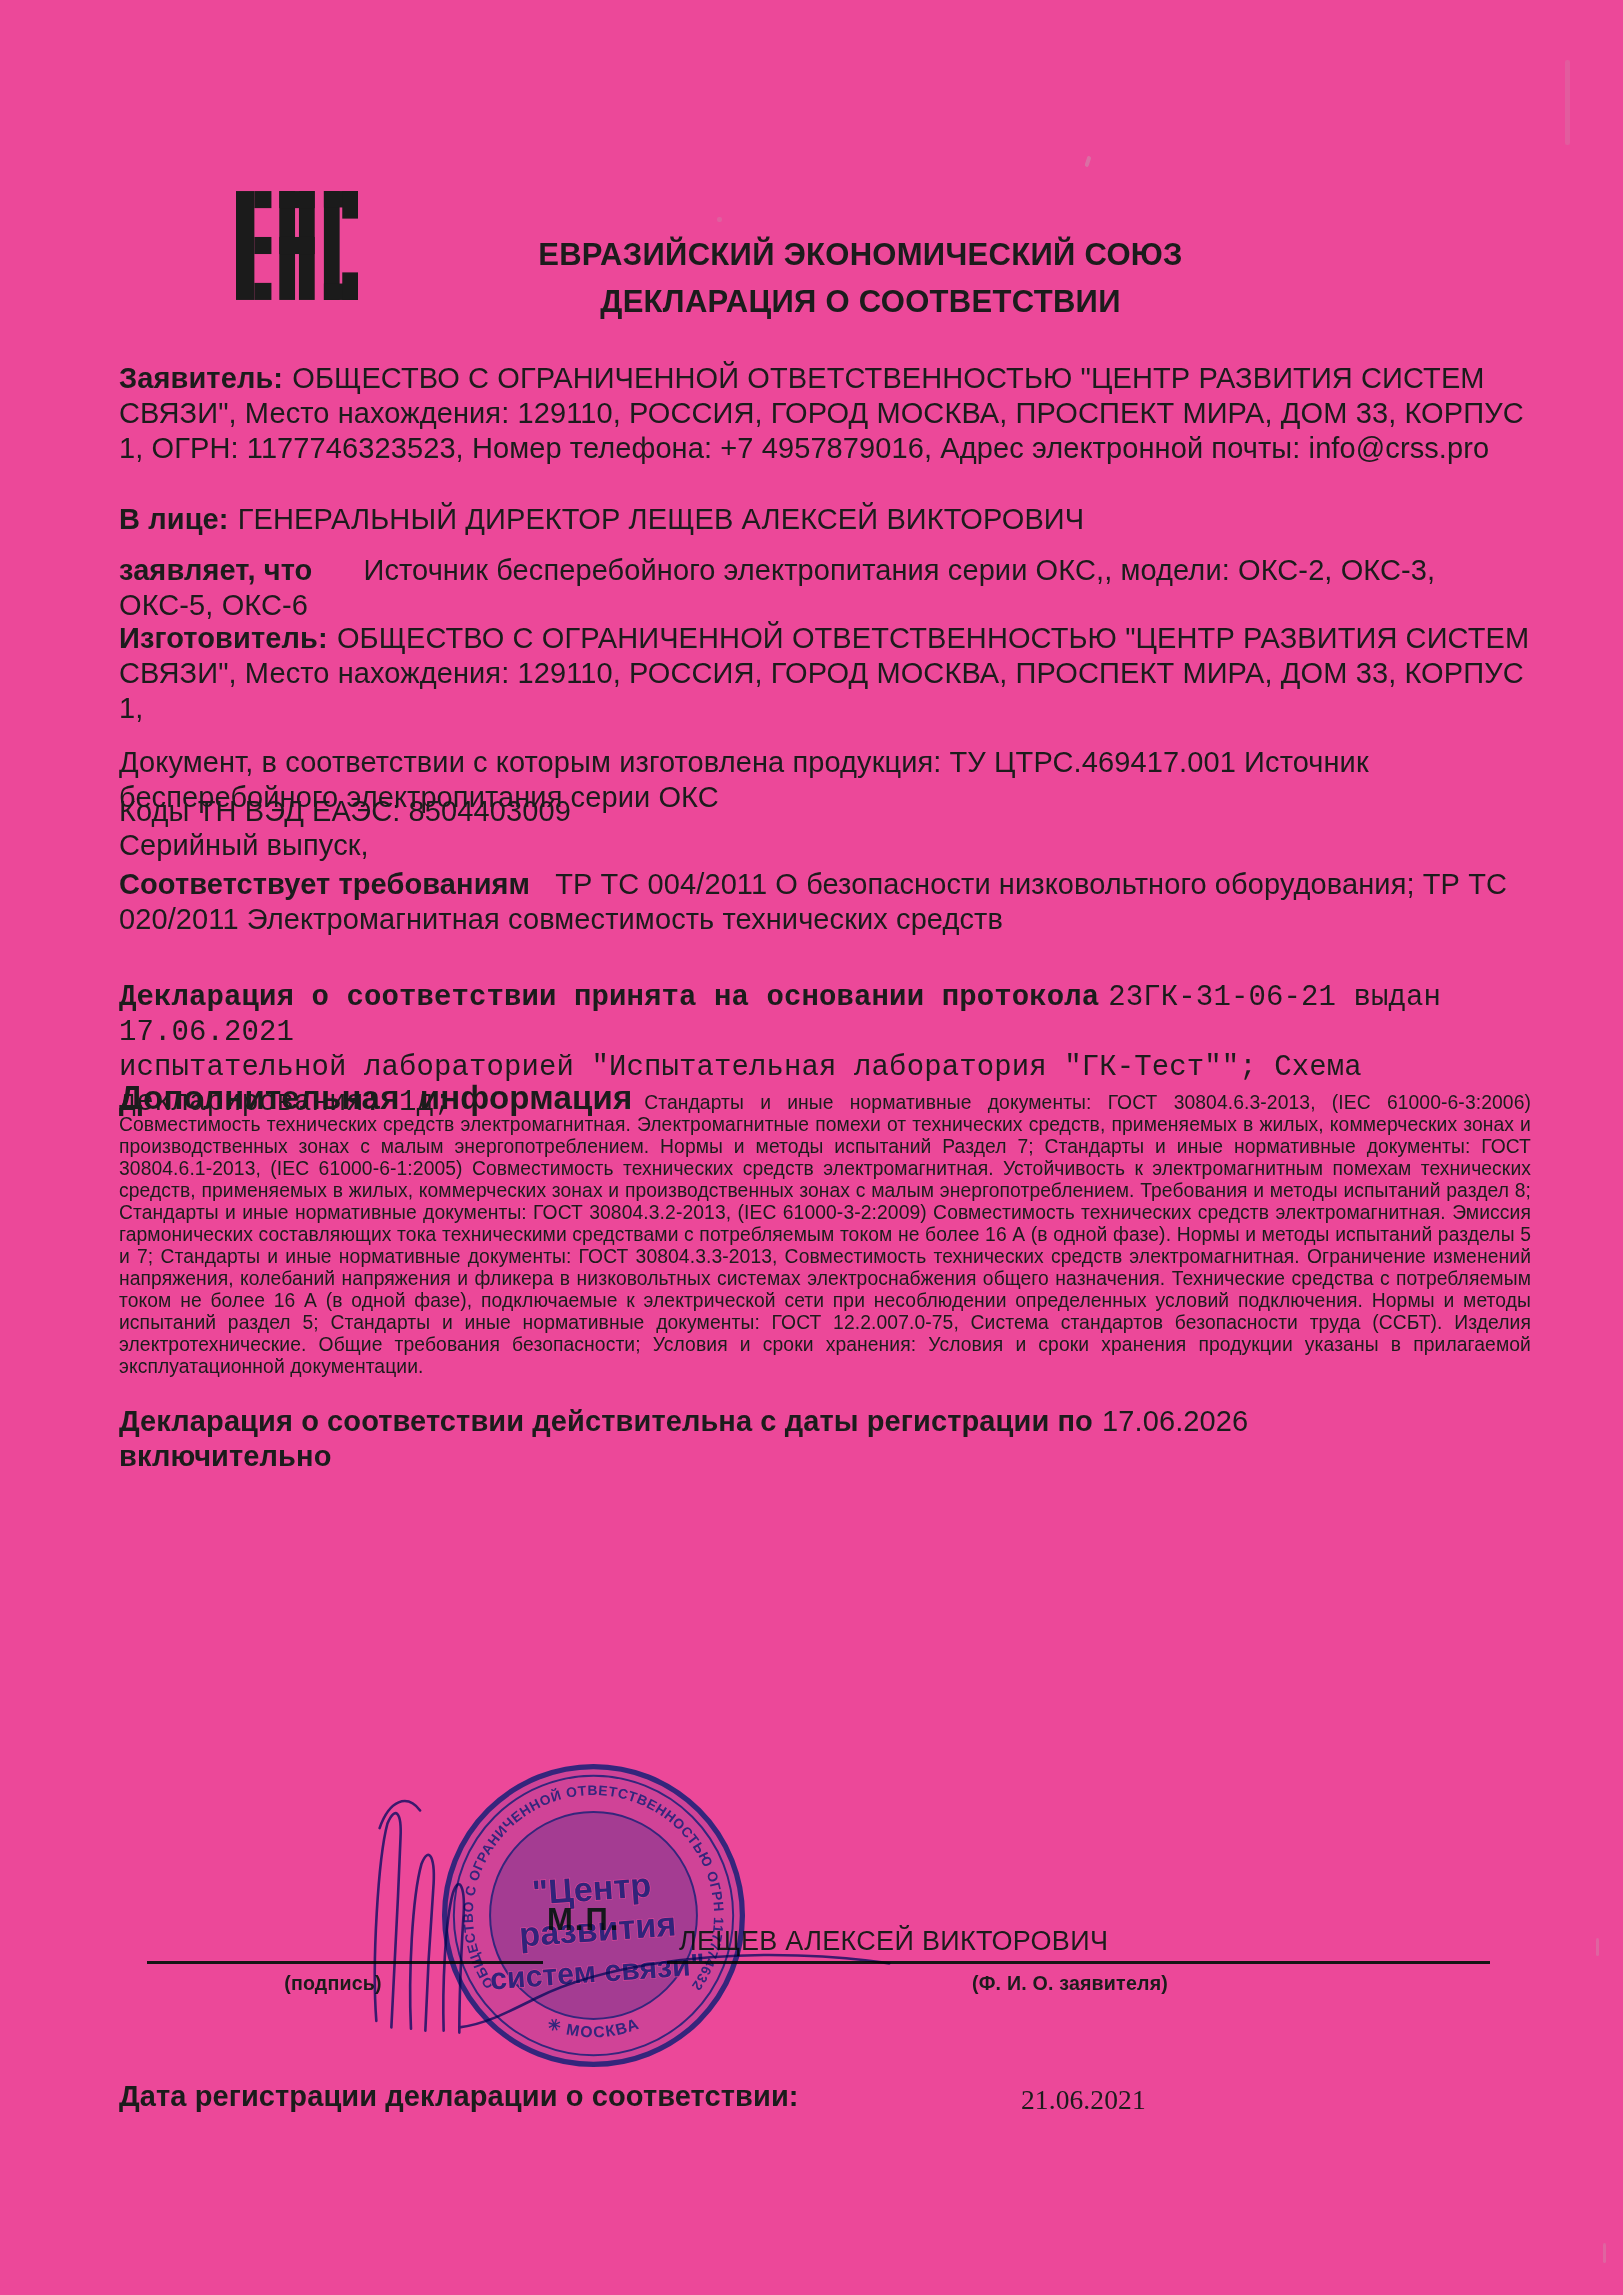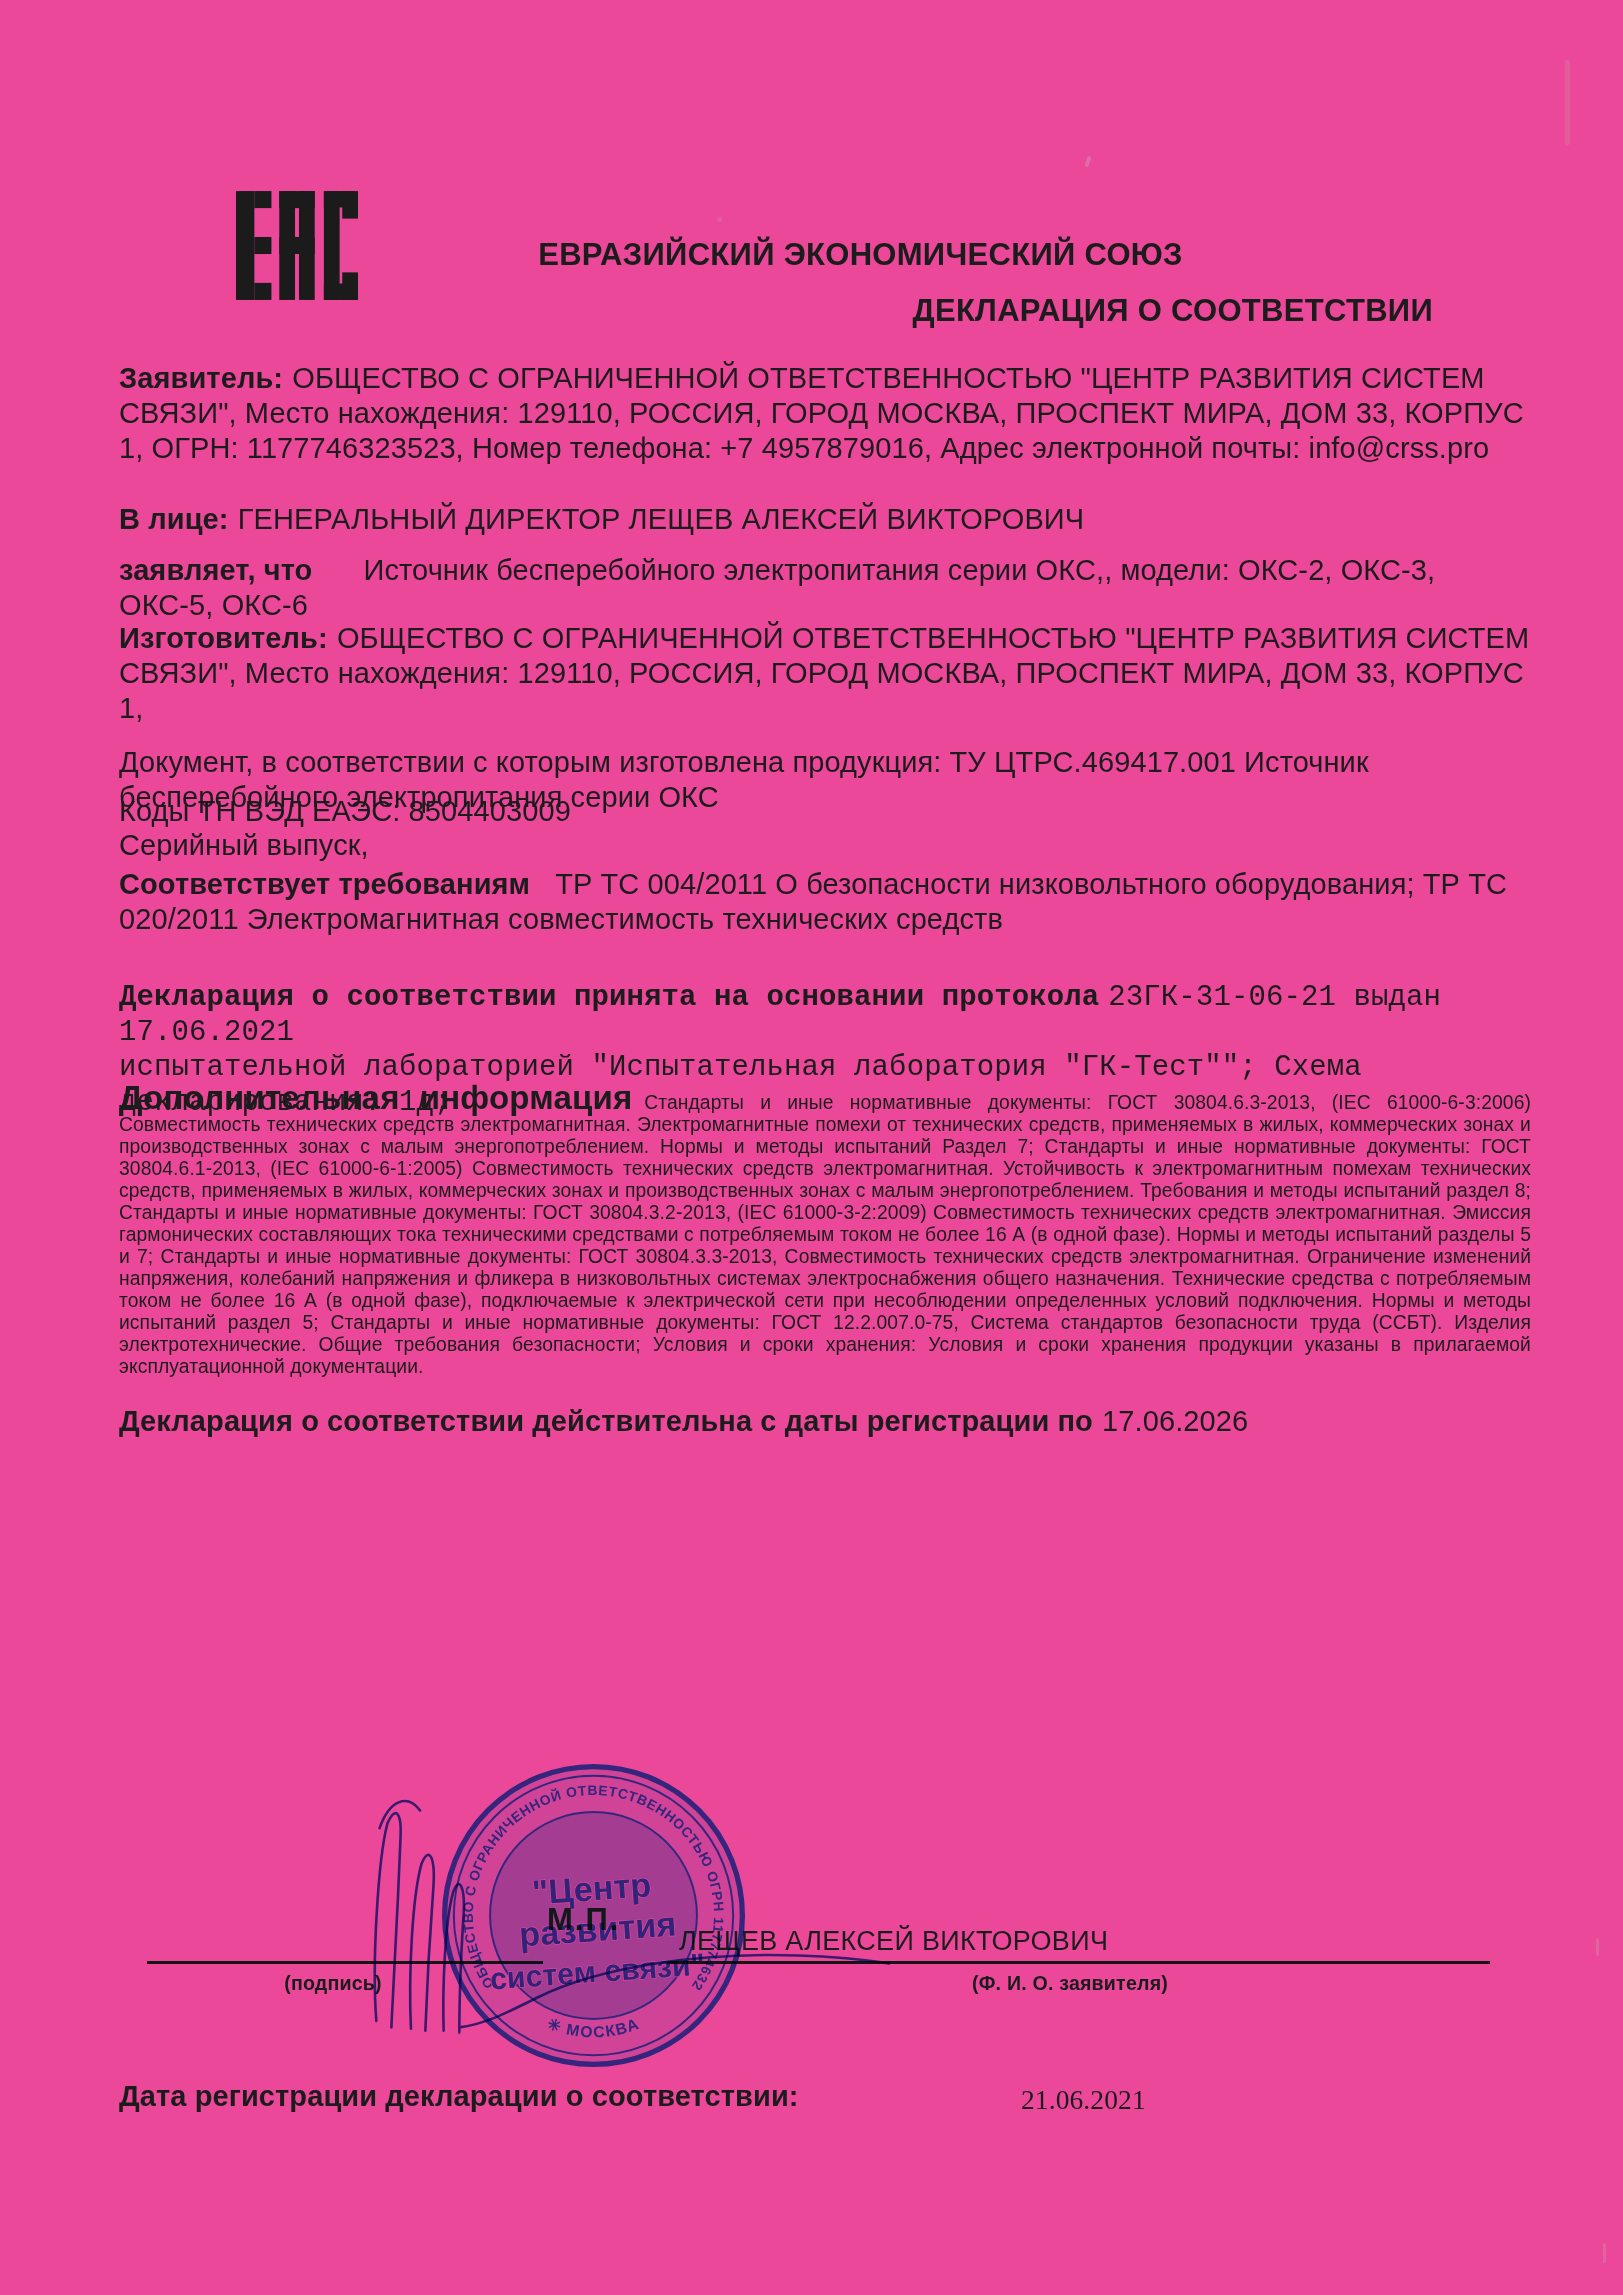--- a/index.html
+++ b/index.html
@@ -141,21 +141,21 @@
 
       <rect x="134" y="0" width="24" height="166"></rect>
       <rect x="134" y="0" width="52" height="25"></rect>
       <rect x="134" y="141" width="52" height="25"></rect>
       <rect x="162" y="0" width="24" height="42"></rect>
       <rect x="162" y="124" width="24" height="42"></rect>
     </g>
   </svg>
 
   <div class="title" style="top:237px;">ЕВРАЗИЙСКИЙ ЭКОНОМИЧЕСКИЙ СОЮЗ</div>
-  <div class="title" style="top:293px;text-align:right;">ДЕКЛАРАЦИЯ О СООТВЕТСТВИИ</div>
+  <div class="title" style="top:284px;">ДЕКЛАРАЦИЯ О СООТВЕТСТВИИ</div>
 
   <div class="para" style="top:361px;">
     <span class="b gap">Заявитель:</span><span>ОБЩЕСТВО С ОГРАНИЧЕННОЙ ОТВЕТСТВЕННОСТЬЮ "ЦЕНТР РАЗВИТИЯ СИСТЕМ СВЯЗИ", Место нахождения: 129110, РОССИЯ, ГОРОД МОСКВА, ПРОСПЕКТ МИРА, ДОМ 33, КОРПУС 1, ОГРН: 1177746323523, Номер телефона: +7 4957879016, Адрес электронной почты: info@crss.pro</span>
   </div>
 
   <div class="para" style="top:502px;">
     <span class="b gap">В лице:</span><span>ГЕНЕРАЛЬНЫЙ ДИРЕКТОР ЛЕЩЕВ АЛЕКСЕЙ ВИКТОРОВИЧ</span>
   </div>
 
   <div class="para" style="top:553px;">
@@ -186,20 +186,21 @@
     <span class="b gap">Декларация о соответствии принята на основании протокола</span><span>23ГК-31-06-21 выдан 17.06.2021</span>
     <span class="block">испытательной лабораторией "Испытательная лаборатория "ГК-Тест""; Схема декларирования: 1д;</span>
   </div>
 
   <div class="para small-info" style="top:1087px;">
     <span class="hdr">Дополнительная информация</span><span>Стандарты и иные нормативные документы: ГОСТ 30804.6.3-2013, (IEC 61000-6-3:2006) Совместимость технических средств электромагнитная. Электромагнитные помехи от технических средств, применяемых в жилых, коммерческих зонах и производственных зонах с малым энергопотреблением. Нормы и методы испытаний Раздел 7; Стандарты и иные нормативные документы: ГОСТ 30804.6.1-2013, (IEC 61000-6-1:2005) Совместимость технических средств электромагнитная. Устойчивость к электромагнитным помехам технических средств, применяемых в жилых, коммерческих зонах и производственных зонах с малым энергопотреблением. Требования и методы испытаний раздел 8; Стандарты и иные нормативные документы: ГОСТ 30804.3.2-2013, (IEC 61000-3-2:2009) Совместимость технических средств электромагнитная. Эмиссия гармонических составляющих тока техническими средствами с потребляемым током не более 16 А (в одной фазе). Нормы и методы испытаний разделы 5 и 7; Стандарты и иные нормативные документы: ГОСТ 30804.3.3-2013, Совместимость технических средств электромагнитная. Ограничение изменений напряжения, колебаний напряжения и фликера в низковольтных системах электроснабжения общего назначения. Технические средства с потребляемым током не более 16 А (в одной фазе), подключаемые к электрической сети при несоблюдении определенных условий подключения. Нормы и методы испытаний раздел 5; Стандарты и иные нормативные документы: ГОСТ 12.2.007.0-75, Система стандартов безопасности труда (ССБТ). Изделия электротехнические. Общие требования безопасности; Условия и сроки хранения: Условия и сроки хранения продукции указаны в прилагаемой эксплуатационной документации.</span>
   </div>
 
   <div class="para" style="top:1404px;">
     <span class="b gap">Декларация о соответствии действительна с даты регистрации по</span><span>17.06.2026</span>
+    <span class="b block">включительно</span>
   </div>
 
   <div class="mp">М.П.</div>
 
   <div class="name">ЛЕЩЕВ АЛЕКСЕЙ ВИКТОРОВИЧ</div>
 
   <div class="sig-line" style="left:147px;top:1961px;width:396px;"></div>
   <div class="sig-line" style="left:667px;top:1961px;width:823px;"></div>
 
   <div class="caption" style="left:258px;top:1972px;width:150px;">(подпись)</div>

